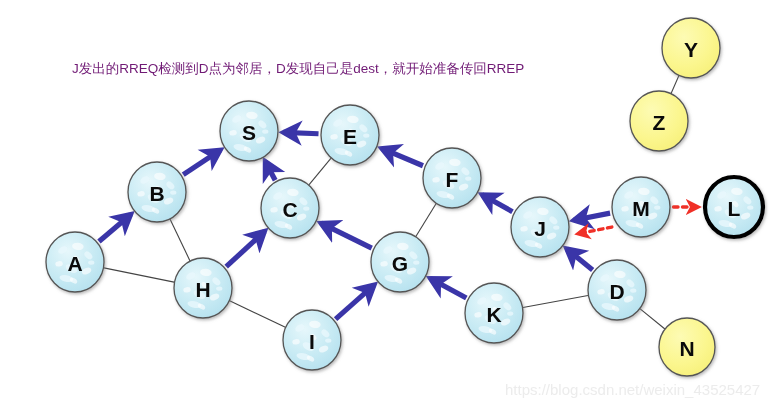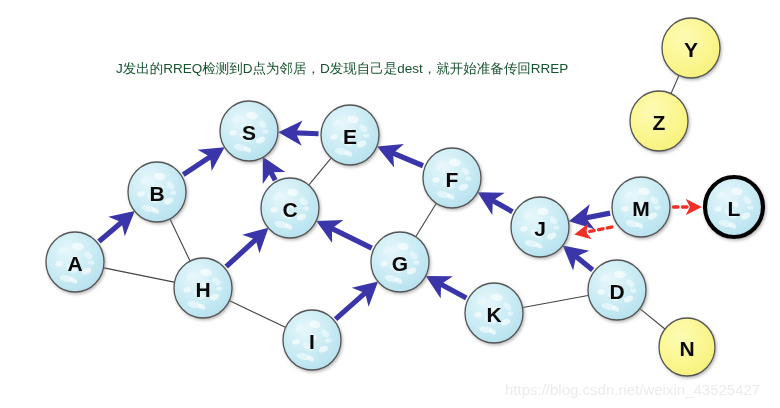--- a/index.html
+++ b/index.html
@@ -23,24 +23,23 @@
     top: 0;
     width: 780px;
     height: 408px;
   }
   .caption {
     position: absolute;
     left: 72px;
     top: 60px;
     font-size: 13.5px;
     font-family: "Liberation Sans", sans-serif;
-    color: #14532d;
+    color: #701a75;
     white-space: nowrap;
     letter-spacing: 0px;
-    margin-left: 44px;
   }
   .watermark {
     position: absolute;
     left: 505px;
     top: 381px;
     font-size: 15px;
     font-family: "Liberation Sans", sans-serif;
     color: #ececec;
     white-space: nowrap;
   }

